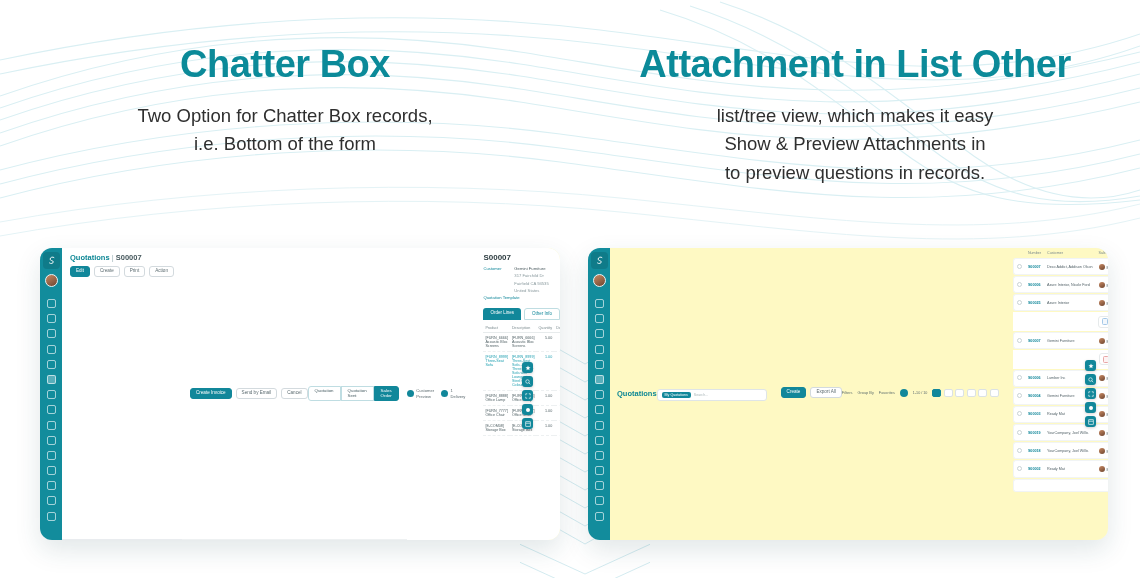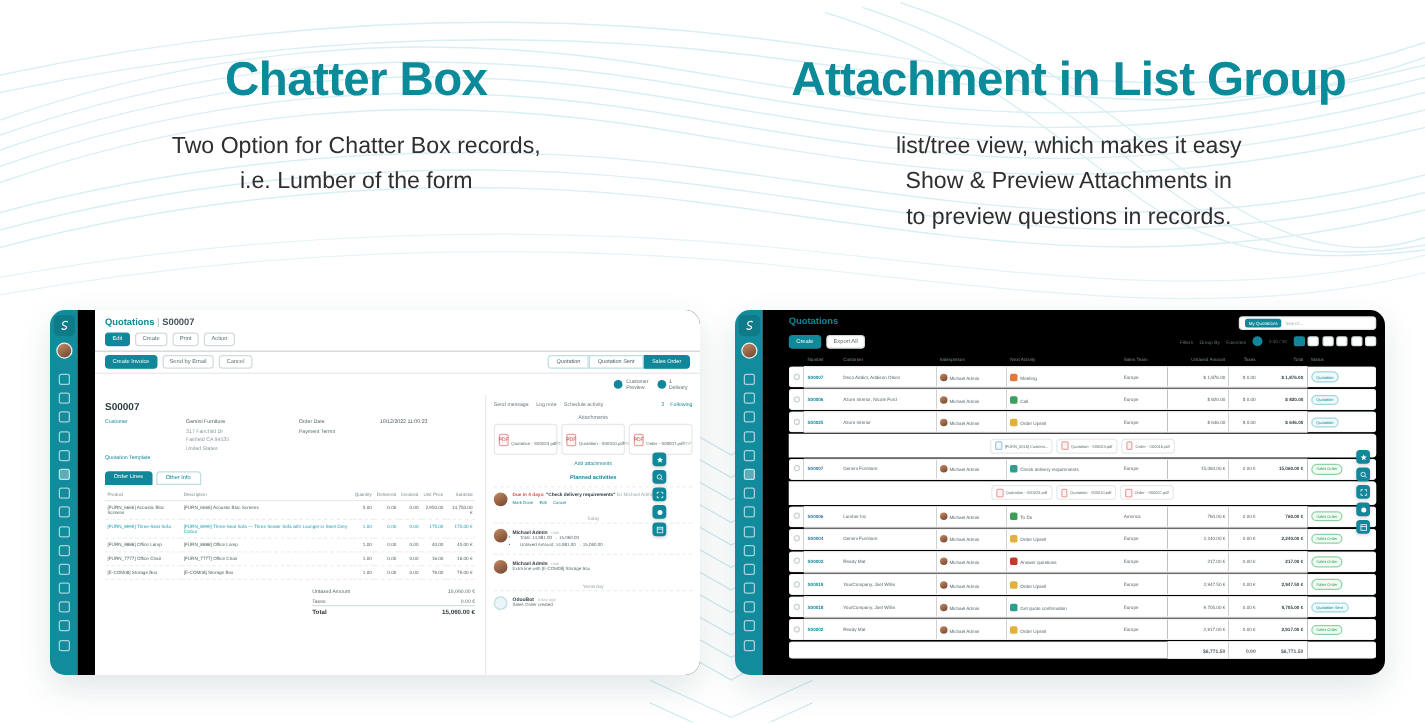--- a/index.html
+++ b/index.html
@@ -55,21 +55,21 @@
     border: 1px solid #e9f4f5; margin-bottom: 9px;
   }
   .side-ic {
     width: 9px; height: 9px; border-radius: 2px;
     border: 1px solid rgba(255,255,255,.62);
     margin-bottom: 3.2px;
   }
   .side-ic.act { background: rgba(255,255,255,.3); }
 
   
-  .app { flex: 1; background: #000000; display: flex; flex-direction: column; min-width: 0; padding-left: 14px; }
+  .app { flex: 1; background: #fef9c3; display: flex; flex-direction: row; min-width: 0; }
   .cpanel { background: #fff; padding: 5px 8px 3px 8px; border-bottom: 1px solid #e9ecef; }
   .bcrumb { font-size: 7.5px; color: #0d8795; font-weight: bold; margin-bottom: 4px; }
   .bcrumb .sep { color: #9fb3b8; font-weight: normal; }
   .bcrumb .rec { color: #45575c; }
   .btnrow { display: flex; gap: 4px; align-items: center; }
   .b {
     font-size: 4.6px; padding: 2.2px 5px; border-radius: 3px;
     border: 1px solid #d3dade; background: #fff; color: #5d6c71;
     white-space: nowrap; line-height: 1;
   }
@@ -277,25 +277,25 @@
   </g>
 </svg>
 
 <div class="stage">
 
   <div class="headings">
     <div class="head-col">
       <div class="head-title">Chatter Box</div>
       <div class="head-sub">
         <div>Two Option for Chatter Box records,</div>
-        <div>i.e. Lumber of the form</div>
+        <div>i.e. Bottom of the form</div>
       </div>
     </div>
     <div class="head-col">
-      <div class="head-title">Attachment in List Group</div>
+      <div class="head-title">Attachment in List Other</div>
       <div class="head-sub">
         <div>list/tree view, which makes it easy</div>
         <div>Show &amp; Preview Attachments in</div>
         <div>to preview questions in records.</div>
       </div>
     </div>
   </div>
 
   <div class="mock mock-left">
 

